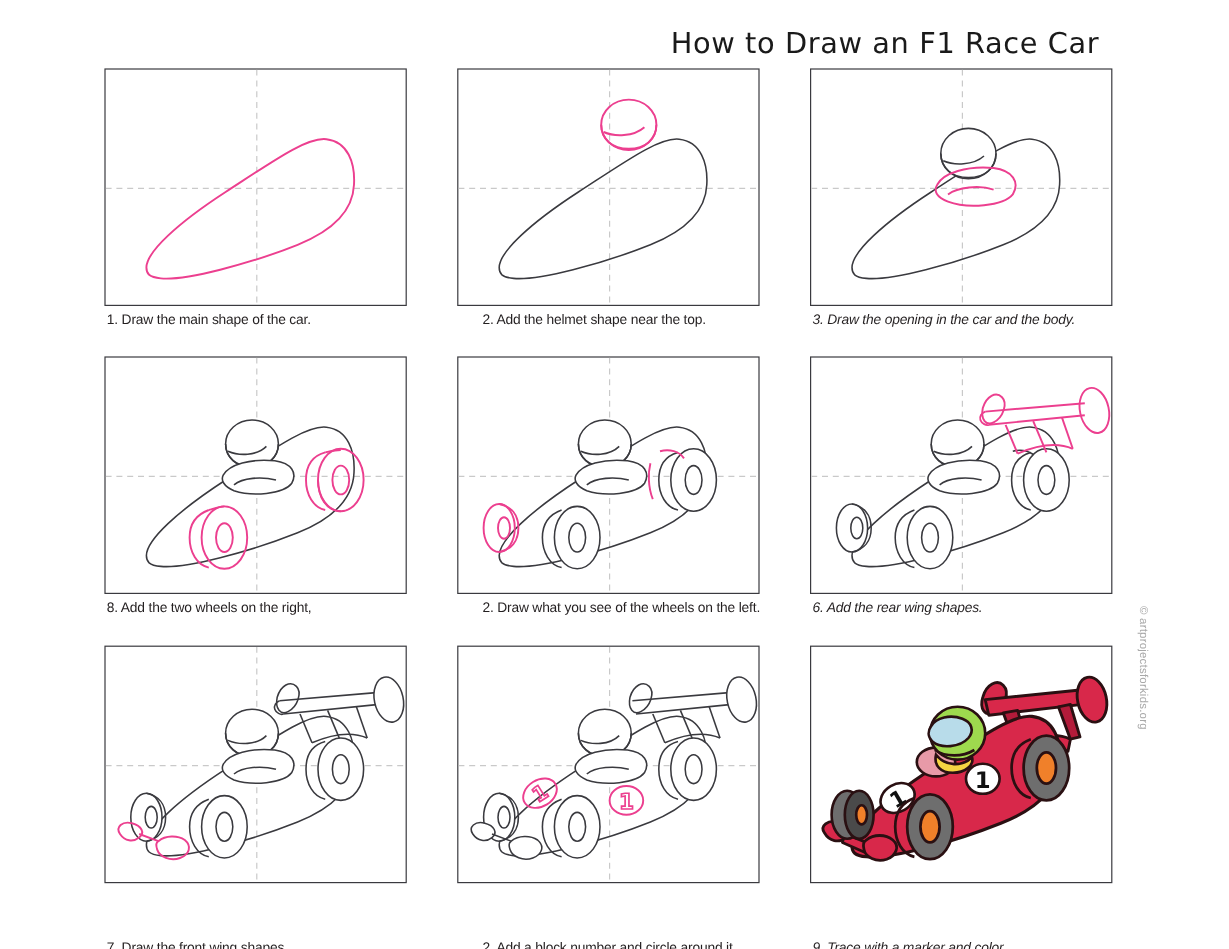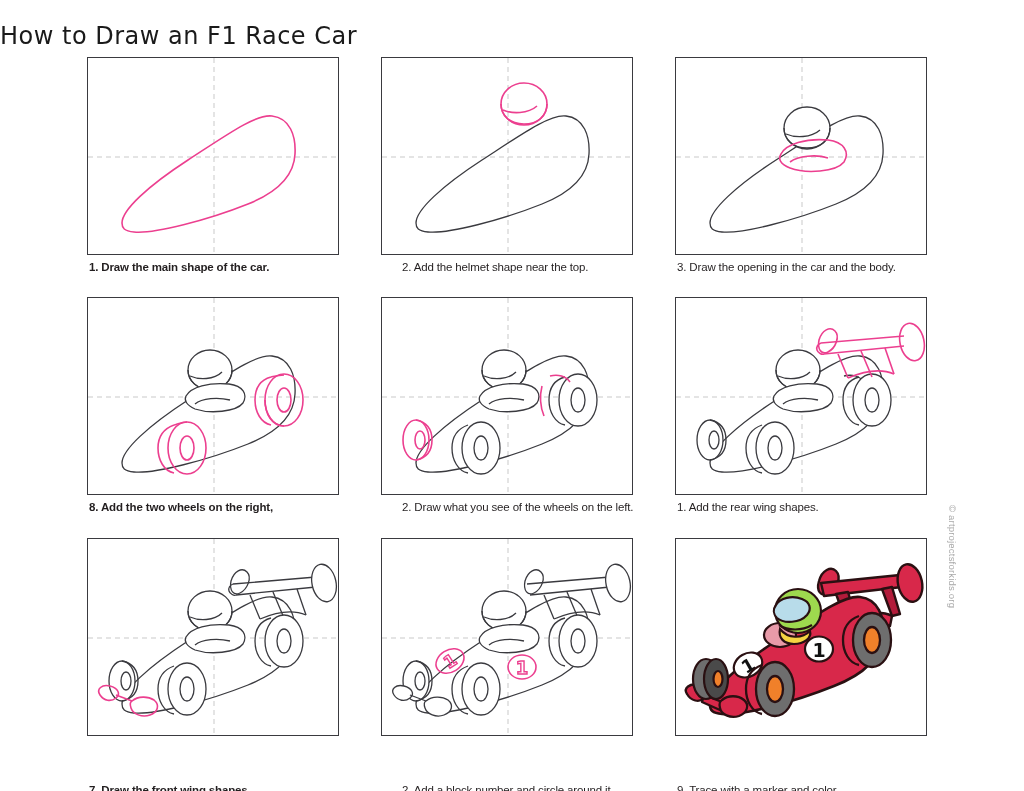--- a/index.html
+++ b/index.html
@@ -10,21 +10,21 @@
     overflow: hidden;
   }
   #page {
     position: relative;
     width: 1024px; height: 791px;
     background: #ffffff;
   }
   #title {
     position: absolute;
     top: 22px; left: 0; width: 916px;
-    text-align: left;
+    text-align: right;
     font-family: "DejaVu Sans", sans-serif;
     font-size: 24px;
     font-weight: 400;
     letter-spacing: 0.5px;
     color: #1a1a1a;
     white-space: nowrap;
   }
   .panel {
     position: absolute;
     width: 252px; height: 198px;
@@ -38,21 +38,21 @@
     font-size: 11.5px;
     color: #231f20;
     white-space: nowrap;
     letter-spacing: -0.15px;
   }
   
   .c1 { left: 87px; }  .c2 { left: 381px; } .c3 { left: 675px; }
   
   .r1 { top: 57px; }   .r2 { top: 297px; }  .r3 { top: 538px; }
   .cap-r1 { top: 261px; } .cap-r2 { top: 501px; } .cap-r3 { top: 743px; margin-top: 41px; }
-  .cap-c1 { left: 89px; font-weight: bold; } .cap-c2 { left: 402px; } .cap-c3 { left: 677px; }
+  .cap-c1 { left: 89px; } .cap-c2 { left: 402px; } .cap-c3 { left: 677px; font-style: italic; }
 
   #watermark {
     position: absolute;
     left: 944px; top: 505px;
     width: 150px; height: 14px;
     transform: rotate(90deg);
     transform-origin: 7px 7px;
     font-size: 9.5px;
     color: #a8a8a8;
     white-space: nowrap;
@@ -249,21 +249,21 @@
         <path d="M148 56 L 228 48"></path>
         <path d="M145 45 C 142 46, 140 49, 141 52 C 142 55, 146 57, 148 56"></path>
         <ellipse cx="236" cy="44" rx="12" ry="19" transform="rotate(-12 236 44)"></ellipse>
         <path d="M162 56 L 172 80"></path>
         <path d="M185 53 L 196 79"></path>
         <path d="M209 50 L 218 76"></path>
         <path d="M172 80 C 186 74, 204 70, 218 76"></path>
       </g>
     </svg>
   </div>
-  <div class="caption cap-c3 cap-r2">1. Add the rear wing shapes.</div>
+  <div class="caption cap-c3 cap-r2">6. Add the rear wing shapes.</div>
 
   <div class="panel c1 r3">
     <svg viewBox="0 0 252 198">
       <g stroke="#c9c9c9" stroke-width="1" stroke-dasharray="5,4">
         <line x1="0" y1="99" x2="252" y2="99"></line>
         <line x1="126" y1="0" x2="126" y2="198"></line>
       </g>
       <path d="M34 165 C 34 152, 60 128, 100 102 C 140 76, 168 56, 184 58
            C 202 60, 208 78, 207 96 C 206 118, 190 134, 160 146
            C 120 162, 66 176, 46 174 C 36 173, 34 170, 34 165 Z" fill="none" stroke="#3a3a3f" stroke-width="1.3"></path>

